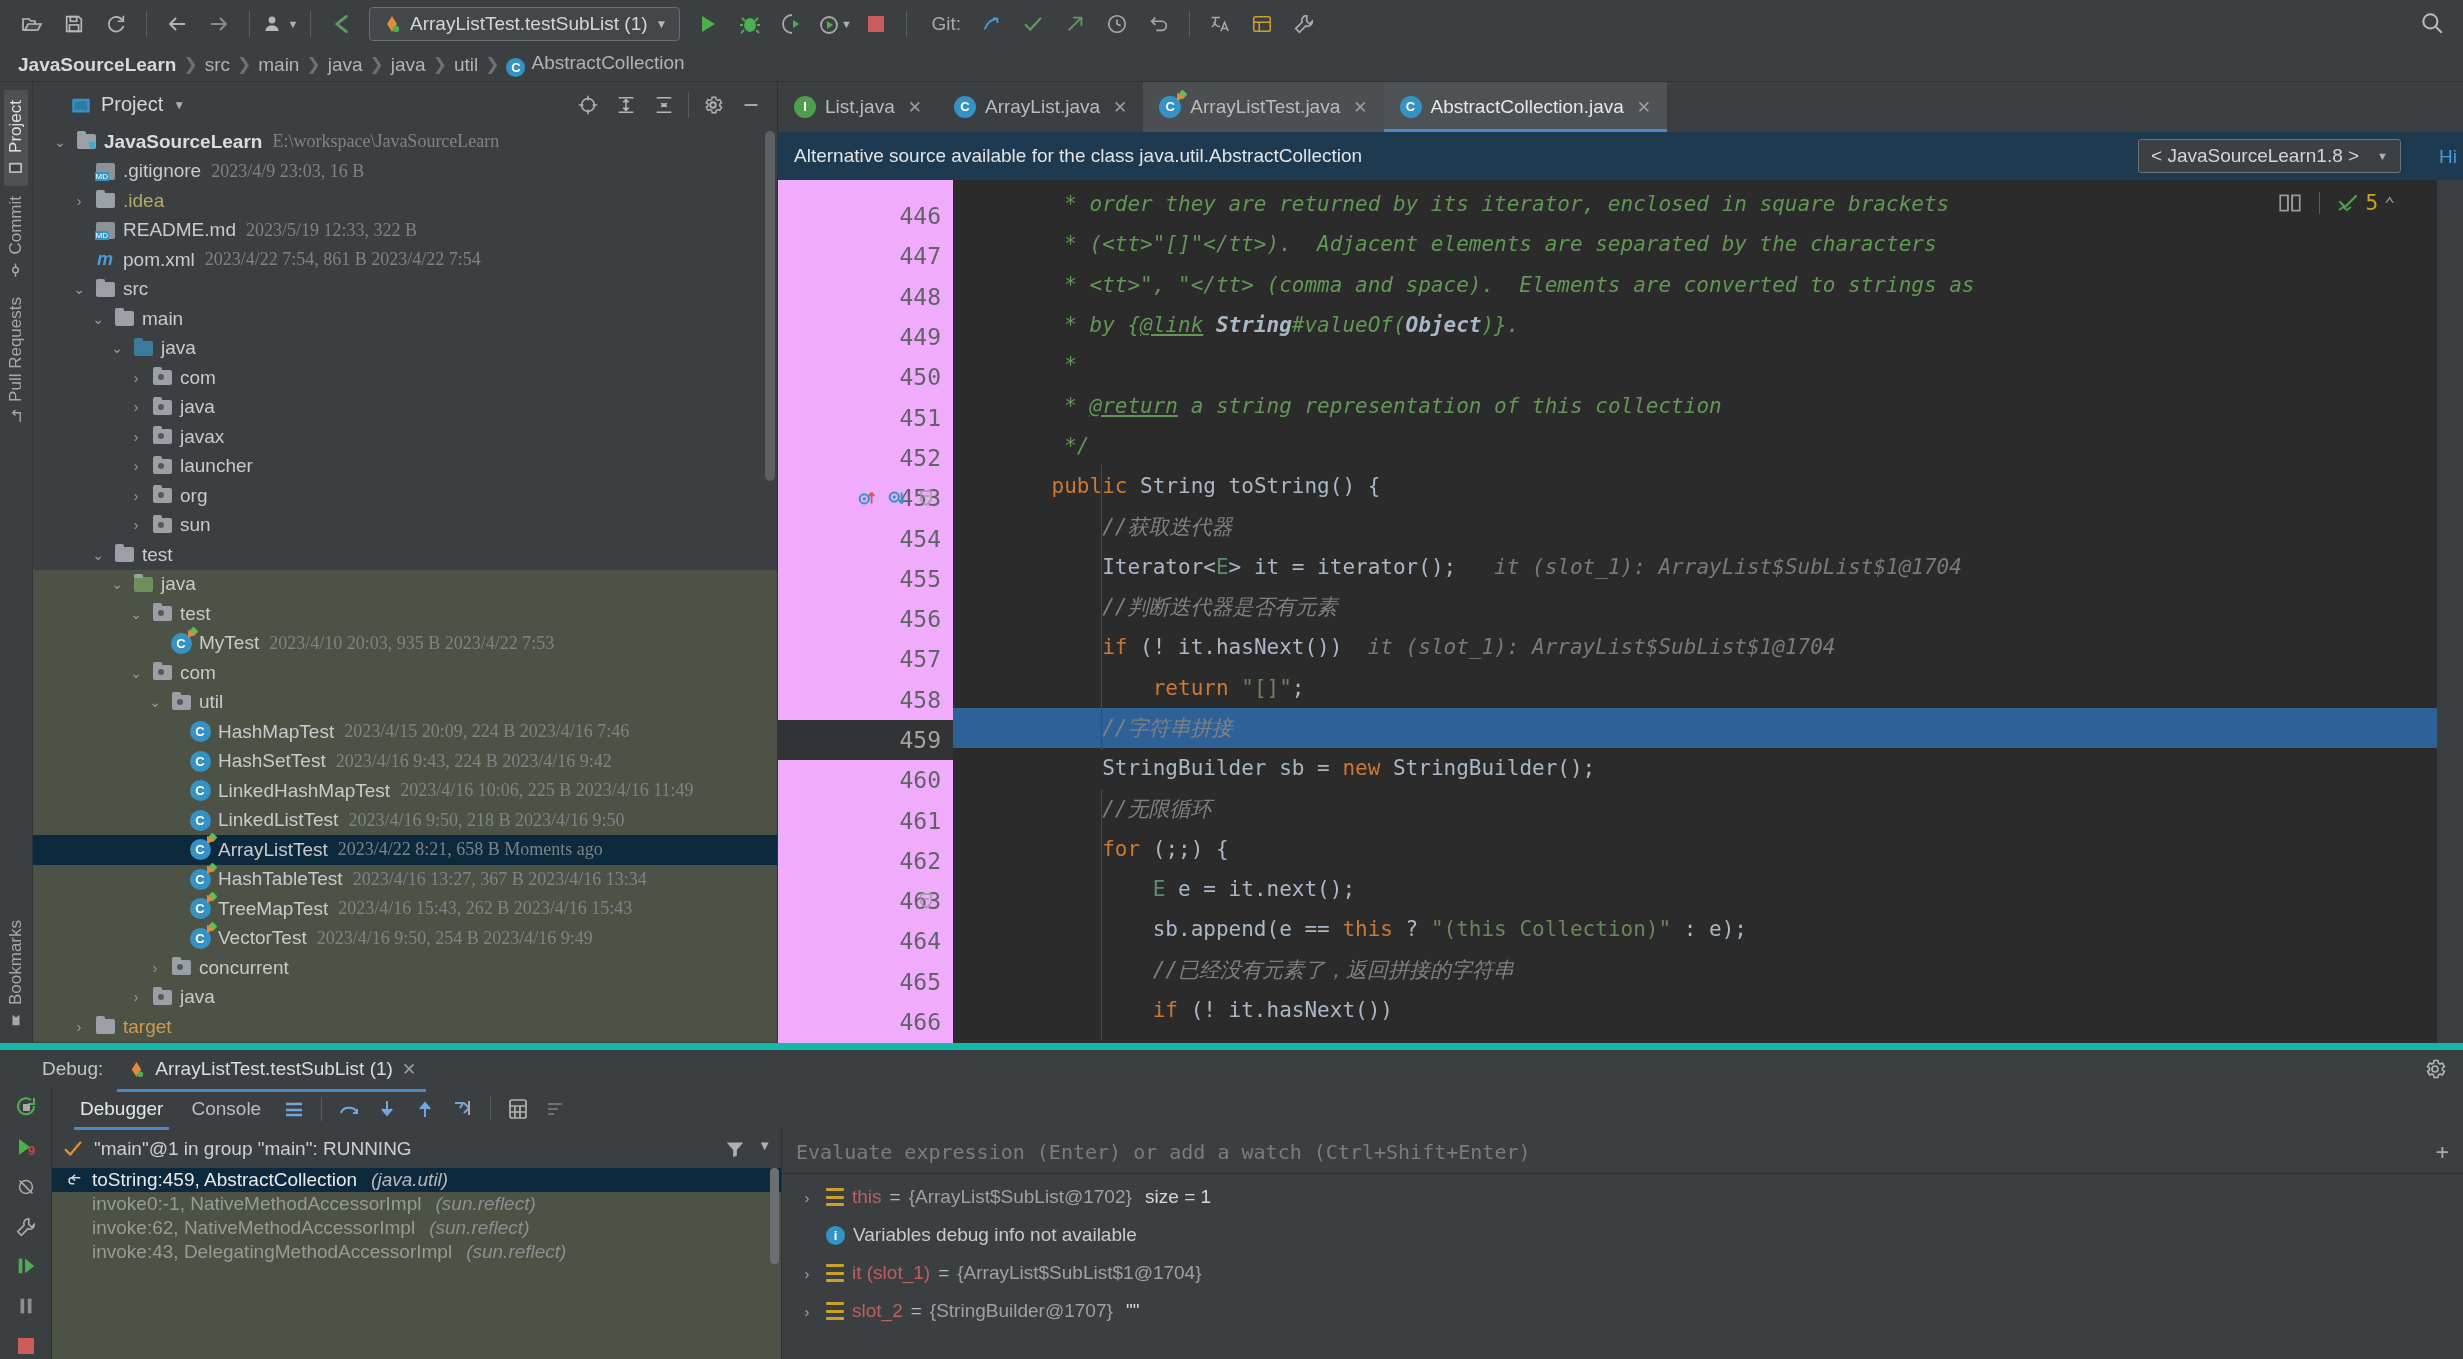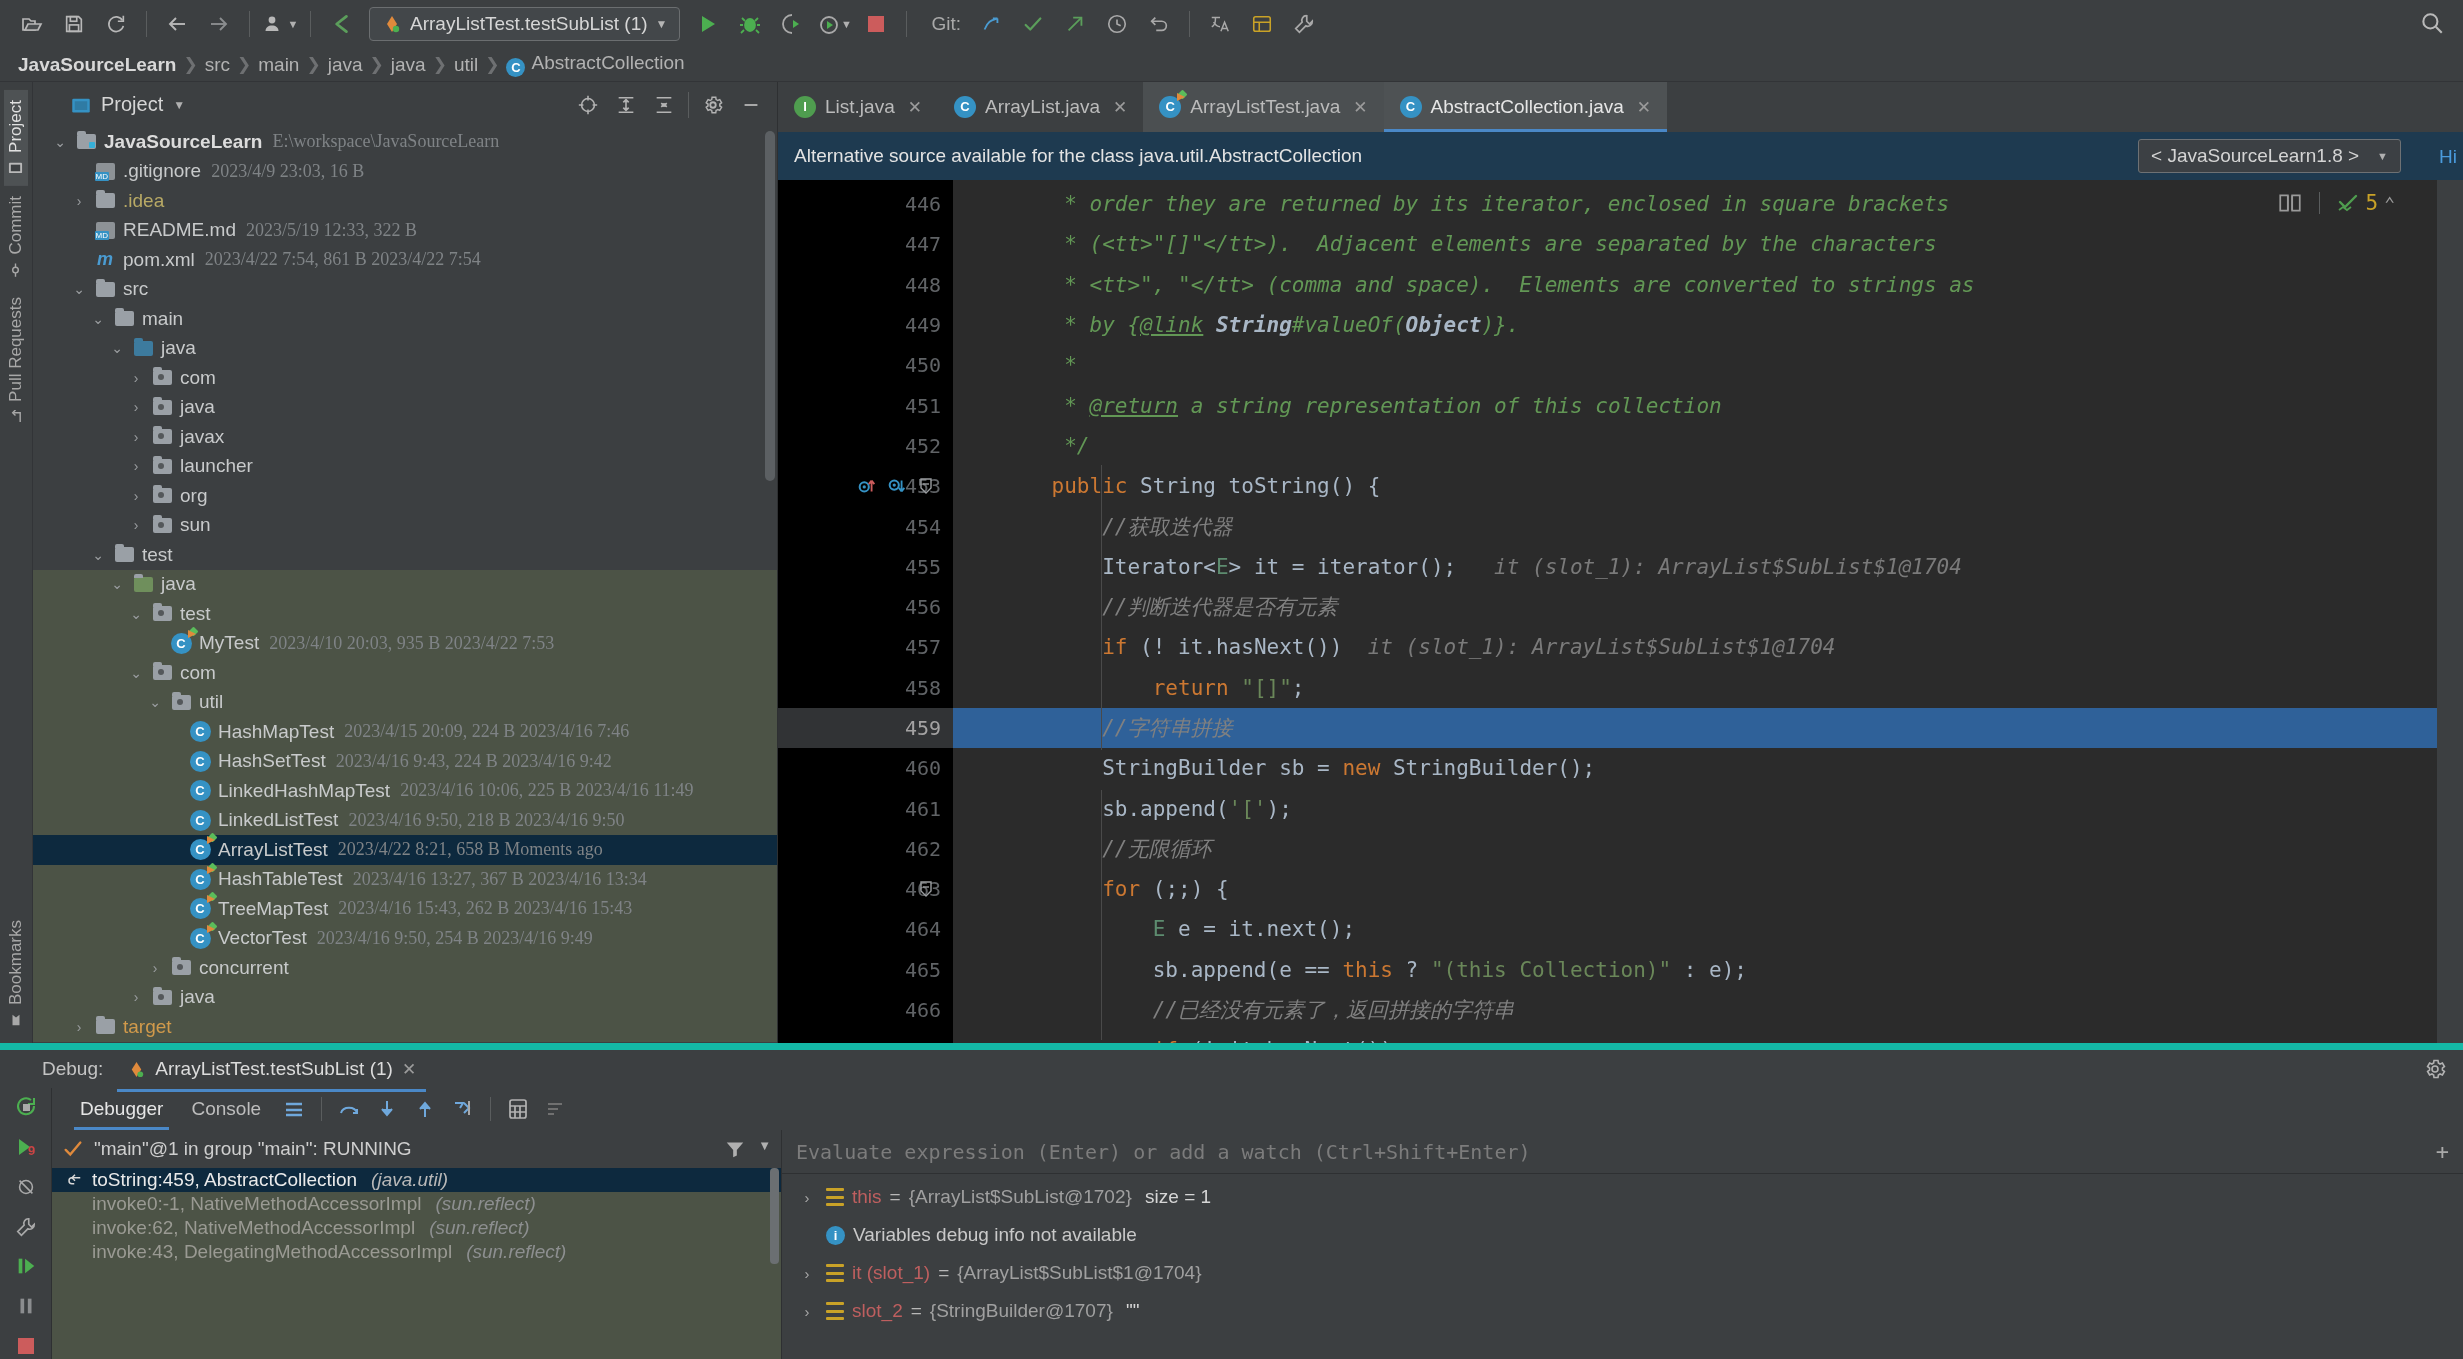--- a/index.html
+++ b/index.html
@@ -154,22 +154,22 @@
     border:1px solid #6e7174; background:#3c4044; border-radius:3px;
     display:flex; align-items:center; gap:18px; padding:0 12px;
     color:#d4d4d4; font-size:19px; cursor:pointer;
   }
   .jdk-select .caret{font-size:11px;color:#b0b0b0;}
   .hide-link { position:absolute; right:6px; top:14px; color:#4a9bdd; font-size:19px; cursor:pointer; }
 
   .codearea { flex:1; display:flex; min-height:0; position:relative; overflow:hidden;
               font-family:"DejaVu Sans Mono", monospace; }
   .gutter {
-    width:175px; flex:0 0 175px; background:#000000; position:relative;
-    font-size:20px; color:#606366; padding-top:4px;
+    width:175px; flex:0 0 175px; background:#f0abfc; position:relative;
+    font-size:23px; color:#606366; padding-top:16px;
   }
   .gline { height:40.3px; display:flex; align-items:center; justify-content:flex-end;
            padding-right:12px; position:relative; }
   .gline.cur { background:#313335; color:#a4a3a3; }
   .gmark { position:absolute; }
   .code { flex:1; position:relative; padding-top:4px; background:#2b2b2b; overflow:hidden; }
   .cline { height:40.3px; display:flex; align-items:center; padding-left:48px;
            font-size:21px; white-space:pre; }
   .cline.hl { background:#2f6199; }
   .tok-kw   { color:#cc7832; }
@@ -924,21 +924,20 @@
             <div class="cline"><span class="tok-doc">     * </span><span class="tok-link">@return</span><span class="tok-doc"> a string representation of this collection</span></div>
             <div class="cline"><span class="tok-doc">     */</span></div>
             <div class="cline"><span class="tok-id">    </span><span class="tok-kw">public</span><span class="tok-id"> </span><span class="tok-id">String</span><span class="tok-id"> toString</span><span class="tok-id">() {</span></div>
             <div class="cline"><span class="tok-cmt2">        //获取迭代器</span></div>
             <div class="cline"><span class="tok-id">        Iterator&lt;</span><span class="tok-gen">E</span><span class="tok-id">&gt; it = iterator();</span><span class="tok-hint">   it (slot_1): ArrayList$SubList$1@1704</span></div>
             <div class="cline"><span class="tok-cmt2">        //判断迭代器是否有元素</span></div>
             <div class="cline"><span class="tok-id">        </span><span class="tok-kw">if</span><span class="tok-id"> (! it.hasNext())</span><span class="tok-hint">  it (slot_1): ArrayList$SubList$1@1704</span></div>
             <div class="cline"><span class="tok-id">            </span><span class="tok-kw">return</span><span class="tok-id"> </span><span class="tok-str">"[]"</span><span class="tok-id">;</span></div>
             <div class="cline hl"><span class="tok-cmt2">        //字符串拼接</span></div>
             <div class="cline"><span class="tok-id">        StringBuilder sb = </span><span class="tok-kw">new</span><span class="tok-id"> StringBuilder();</span></div>
-            <div class="cline"><span class="tok-id">        sb.append(</span><span class="tok-str">'['</span><span class="tok-id">);</span></div>
             <div class="cline"><span class="tok-cmt2">        //无限循环</span></div>
             <div class="cline"><span class="tok-id">        </span><span class="tok-kw">for</span><span class="tok-id"> (;;) {</span></div>
             <div class="cline"><span class="tok-id">            </span><span class="tok-gen">E</span><span class="tok-id"> e = it.next();</span></div>
             <div class="cline"><span class="tok-id">            sb.append(e == </span><span class="tok-kw">this</span><span class="tok-id"> ? </span><span class="tok-str">"(this Collection)"</span><span class="tok-id"> : e);</span></div>
             <div class="cline"><span class="tok-cmt2">            //已经没有元素了，返回拼接的字符串</span></div>
             <div class="cline"><span class="tok-id">            </span><span class="tok-kw">if</span><span class="tok-id"> (! it.hasNext())</span></div>
           </div>
         <div class="codetop-icons">
           <span>
             <svg width="26" height="26" viewBox="0 0 24 24" fill="none" stroke="#9a9a9a" stroke-width="1.6">

